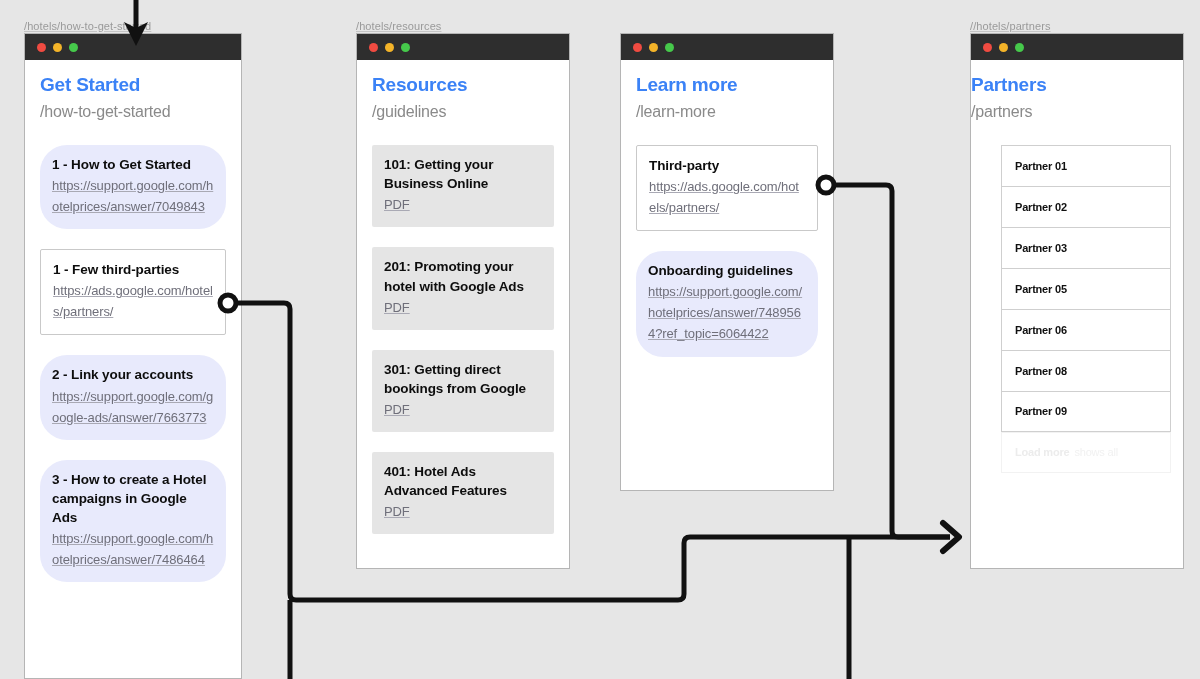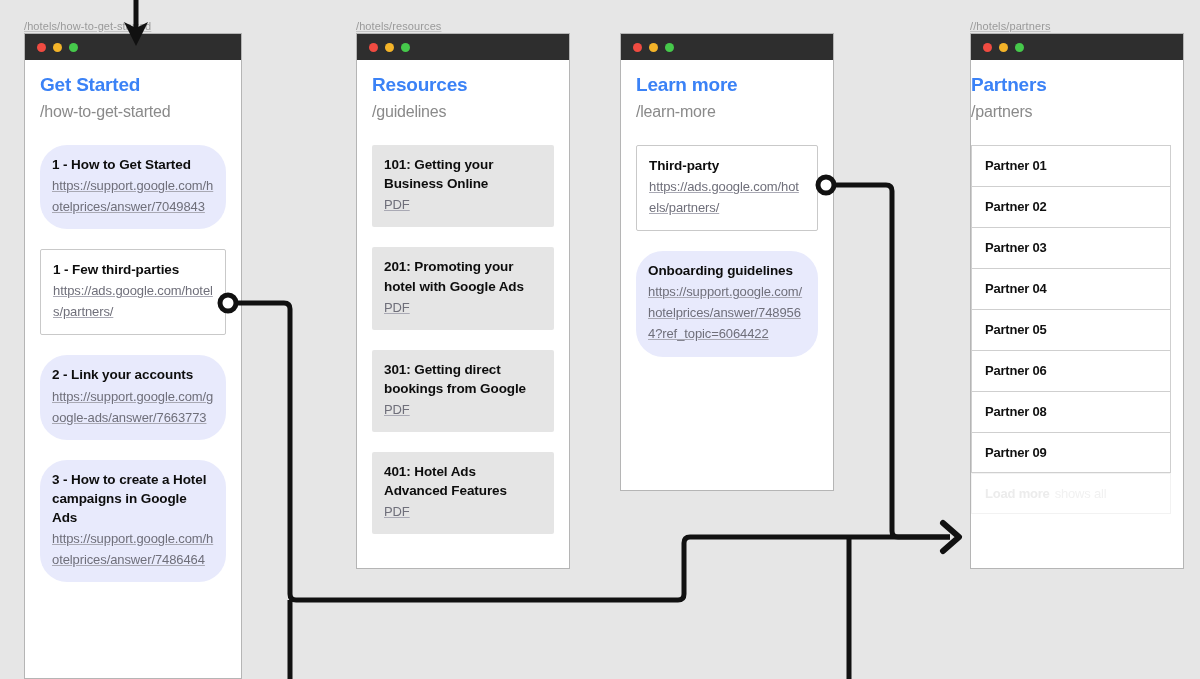--- a/index.html
+++ b/index.html
@@ -130,24 +130,25 @@
   }
   .partner-row {
     border: 1px solid #cfcfcf;
     border-bottom: none;
     background: #ffffff;
     height: 41px;
     display: flex;
     align-items: center;
     padding-left: 13px;
     box-sizing: border-box;
-    font-size: 13px;
+    font-size: 11px;
     font-weight: bold;
     color: #101010;
     letter-spacing: -0.2px;
+    margin-left: 30px;
   }
   .partner-row.last { border-bottom: 1px solid #cfcfcf; }
   .partner-row.ghost {
     border-color: #f2f2f2;
     border-bottom: 1px solid #f2f2f2;
     color: #ececec;
     font-weight: bold;
   }
   .partner-row.ghost .ghost-sub {
     font-weight: normal;
@@ -283,21 +284,20 @@
       <span class="dot green"></span>
     </div>
     <div class="win-body flush">
       <div class="page-title">Partners</div>
       <div class="page-path">/partners</div>
 
       <div class="partner-list">
         <div class="partner-row">Partner 01</div>
         <div class="partner-row">Partner 02</div>
         <div class="partner-row">Partner 03</div>
-        <div class="partner-row">Partner 04</div>
         <div class="partner-row">Partner 05</div>
         <div class="partner-row">Partner 06</div>
         <div class="partner-row">Partner 08</div>
         <div class="partner-row last">Partner 09</div>
         <div class="partner-row ghost">
           <span>Load more</span>
           <span class="ghost-sub">shows all</span>
         </div>
       </div>
     </div>

